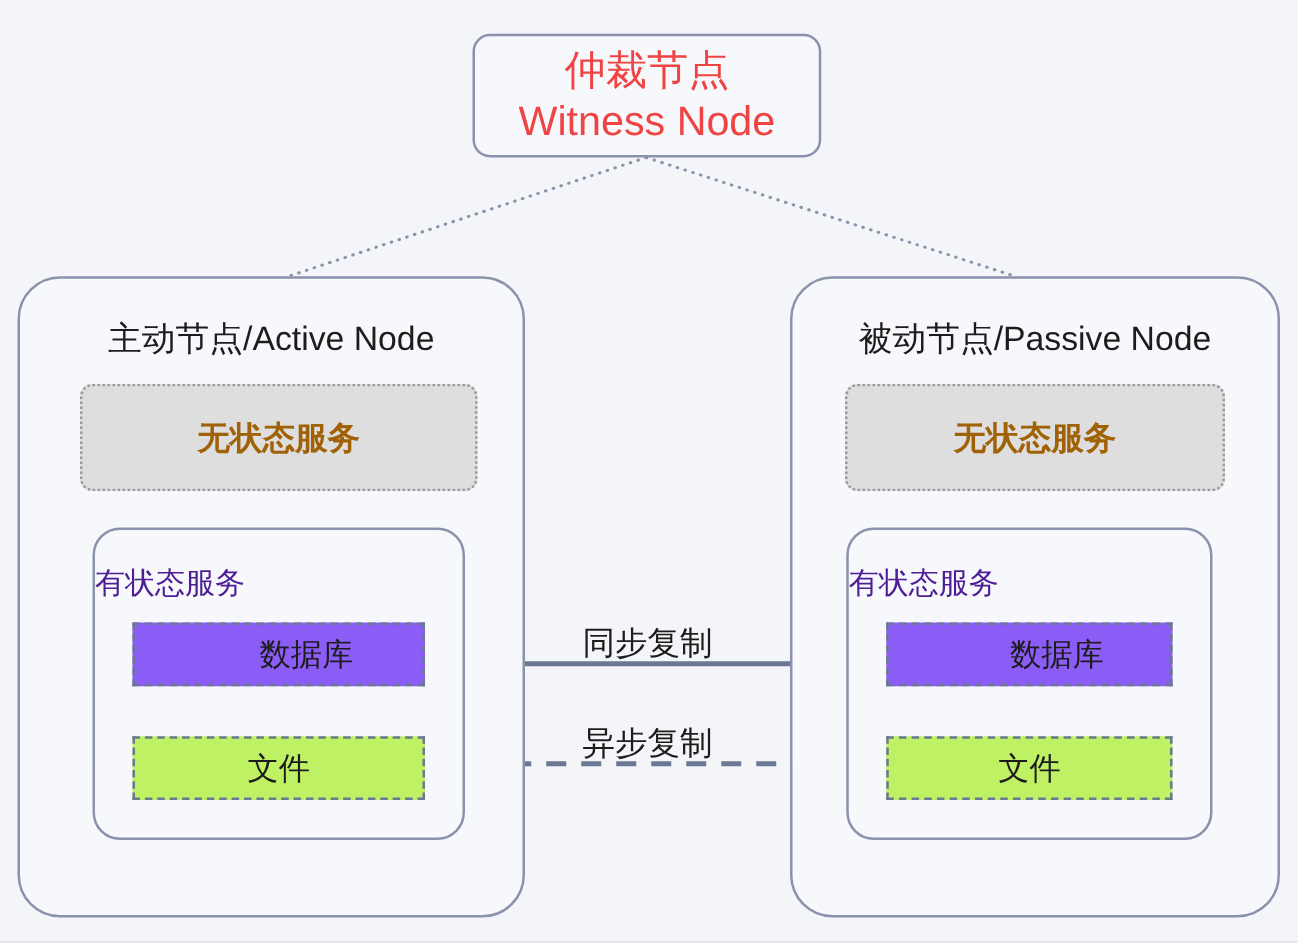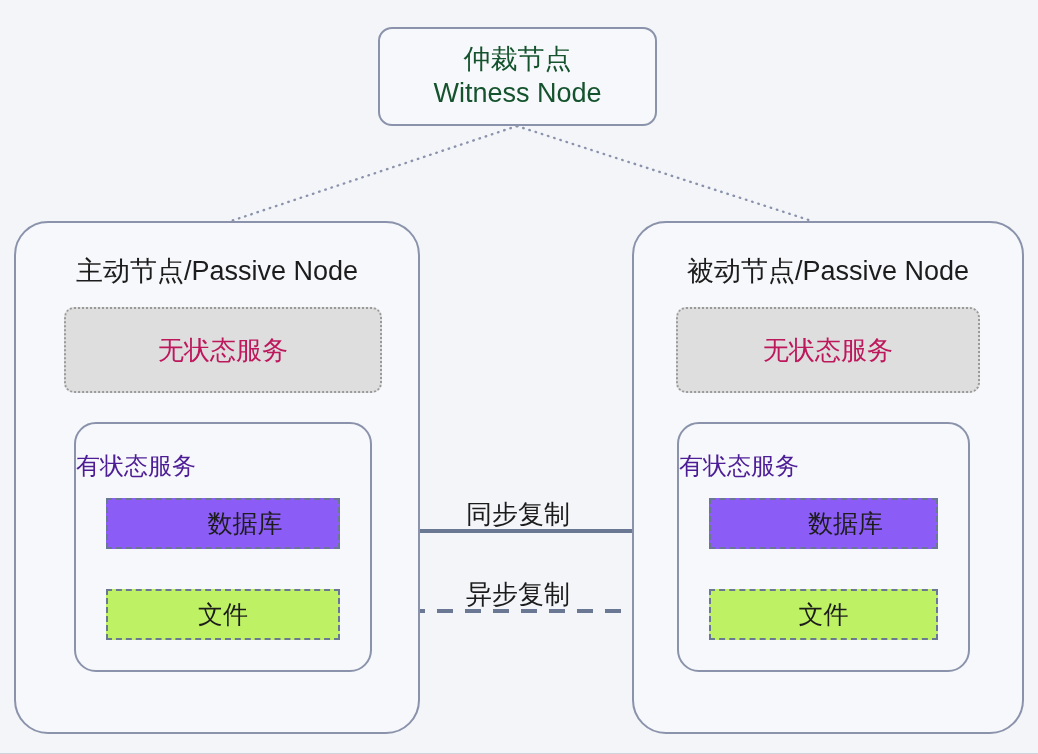--- a/index.html
+++ b/index.html
@@ -41,22 +41,22 @@
     border: 2px solid #8a93ab;
     border-radius: 14px;
     background: #f7f8fb;
     display: flex;
     flex-direction: column;
     align-items: center;
     justify-content: center;
     gap: 2px;
   }
   .witness .line {
-    font-size: 27px;
-    color: #14532d;
+    font-size: 33px;
+    color: #ef4444;
     line-height: 1.18;
     white-space: nowrap;
     text-align: center;
   }
 
   
   .outer {
     position: absolute;
     top: 221px;
     height: 513px;
@@ -89,21 +89,22 @@
     background: #dedede;
     display: flex;
     align-items: center;
     justify-content: center;
     box-sizing: border-box;
   }
   .outer.left  .stateless { left: 48px; right: 36px; }
   .outer.right .stateless { left: 42px; right: 42px; }
   .stateless span {
     font-size: 26px;
-    color: #be185d;
+    color: #a16207;
+    font-weight: bold;
   }
 
   
   .stateful {
     position: absolute;
     top: 199px;
     height: 250px;
     border: 2px solid #8a93ab;
     border-radius: 22px;
     background: #f7f8fb;
@@ -170,21 +171,21 @@
 
     <path d="M325,611 L699,611" fill="none" stroke="#6b7893" stroke-width="4" stroke-dasharray="16 12" marker-end="url(#arrowhead)"></path>
   </svg>
 
   <div class="witness node-box">
     <div class="line">仲裁节点</div>
     <div class="line">Witness Node</div>
   </div>
 
   <div class="outer left">
-    <div class="outer-title">主动节点/Passive Node</div>
+    <div class="outer-title">主动节点/Active Node</div>
 
     <div class="stateless">
       <span>无状态服务</span>
     </div>
 
     <div class="stateful">
       <div class="stateful-title">有状态服务</div>
 
       <div class="chip db">
         <span>数据库</span>

